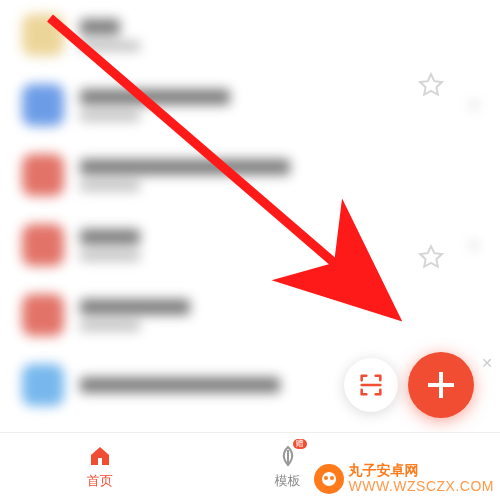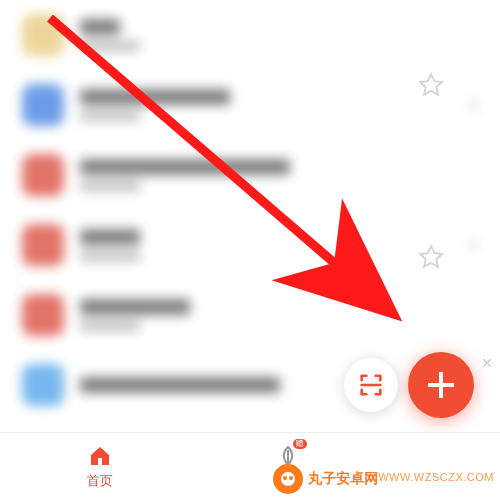--- a/index.html
+++ b/index.html
@@ -199,25 +199,25 @@
       width: 4px;
       height: 4px;
       border-radius: 50%;
       background: #ff7a1a;
       top: 4px;
     }
     .wm-logo-inner::before { left: 2px; }
     .wm-logo-inner::after { right: 2px; }
     .wm-text {
       display: flex;
-      flex-direction: row;
+      flex-direction: column;
       line-height: 1.1;
     }
     .wm-title { font-size: 14px; font-weight: 700; color: #ff7a1a; }
-    .wm-url { font-size: 11px; color: #ff9a4a; letter-spacing: 0.5px; }
+    .wm-url { font-size: 14px; color: #ff9a4a; letter-spacing: 0.5px; }
     .nav-badge {
       position: absolute;
       top: -4px;
       right: -6px;
       background: #f04d32;
       color: #fff;
       font-size: 8px;
       border-radius: 6px;
       padding: 1px 3px;
       line-height: 1;

